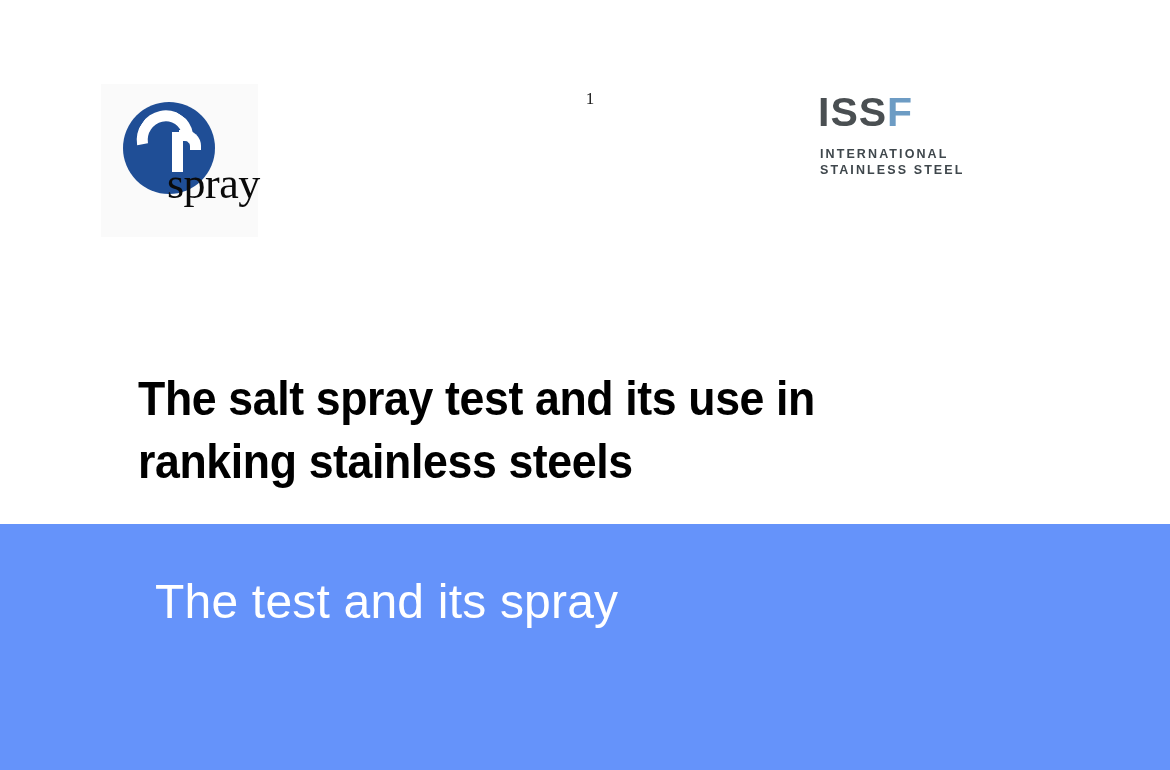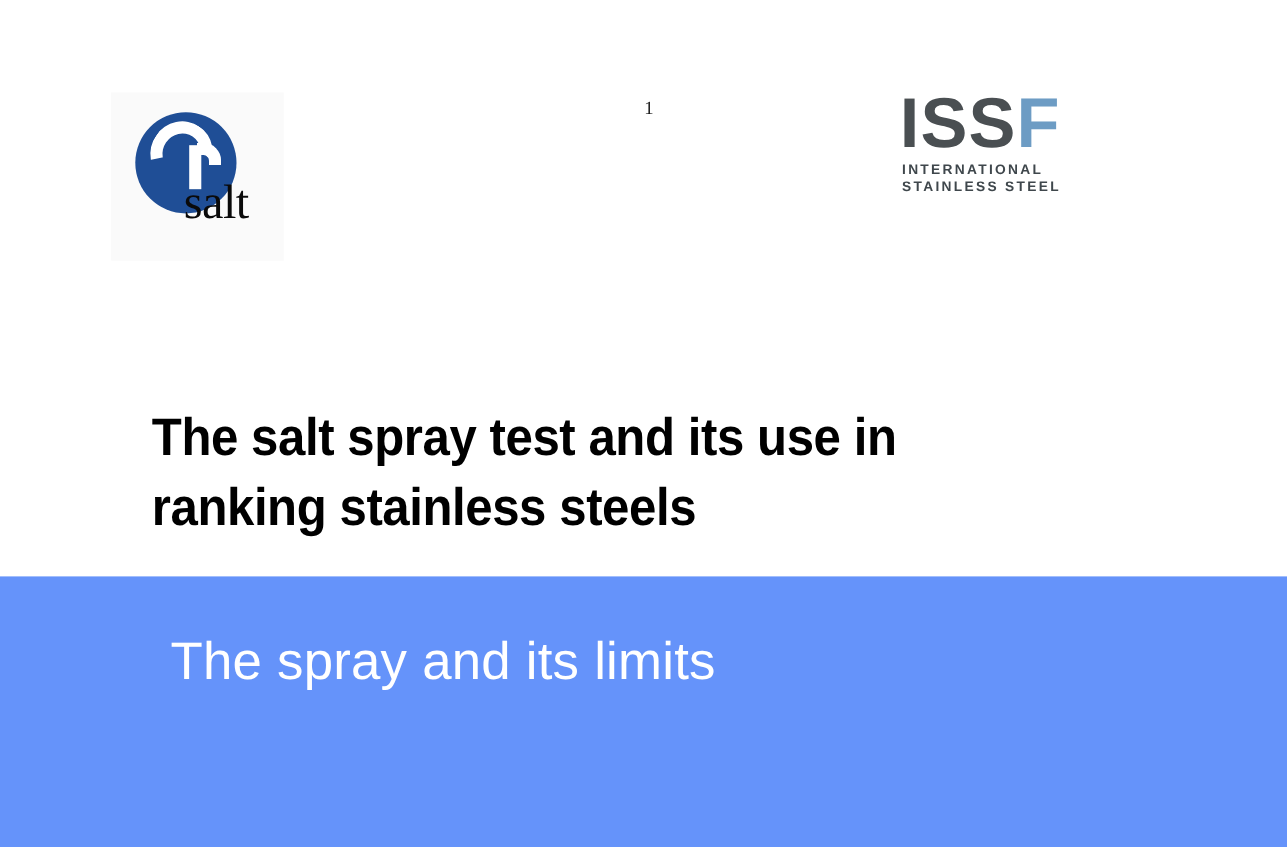--- a/index.html
+++ b/index.html
@@ -104,21 +104,21 @@
     top: 88px;
     width: 290px;
     height: 118px;
   }
   .issf-wordmark {
     position: absolute;
     left: 0px;
     top: 0px;
     font-family: "Liberation Sans", sans-serif;
     font-weight: bold;
-    font-size: 64px;
+    font-size: 41px;
     line-height: 48px;
     letter-spacing: 1px;
   }
   .issf-wordmark .iss { color: #4a4f52; }
   .issf-wordmark .f   { color: #6d9cc4; }
 
   .issf-sub {
     position: absolute;
     left: 2px;
     top: 58px;
@@ -178,21 +178,21 @@
 </head>
 <body>
 
 <div class="slide">
 
   <div class="icda-logo">
     <div class="icda-circle"></div>
     <div class="icda-c"></div>
     <div class="icda-r-stem"></div>
     <div class="icda-r-arm"></div>
-    <div class="icda-word">salt</div>
+    <div class="icda-word">spray</div>
   </div>
 
   <div class="page-number">1</div>
 
   <div class="issf-logo">
 
     <div class="issf-wordmark"><span class="iss">ISS</span><span class="f">F</span></div>
 
     <div class="issf-sub">
       <div>INTERNATIONAL</div>
@@ -200,15 +200,15 @@
     </div>
 
   </div>
 
   <div class="slide-title">
     <div>The salt spray test and its use in</div>
     <div>ranking stainless steels</div>
   </div>
 
   <div class="blue-band"></div>
-  <div class="band-text">The spray and its limits</div>
+  <div class="band-text">The test and its spray</div>
 
 </div>
 
 </body></html>

